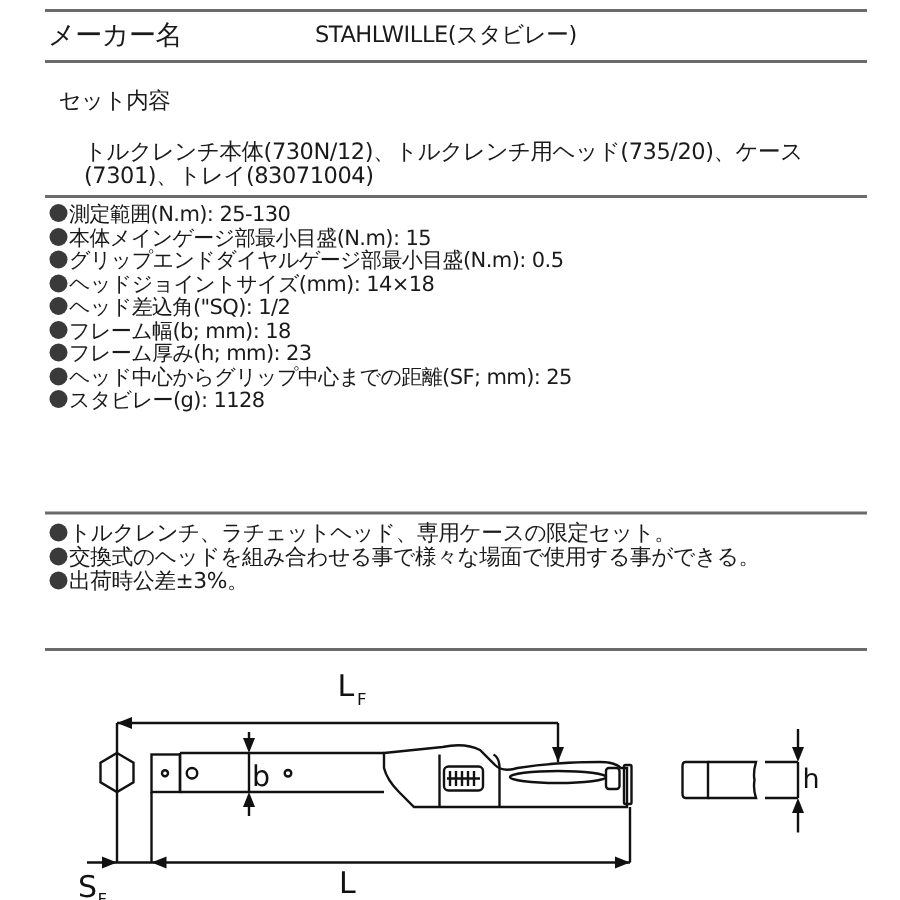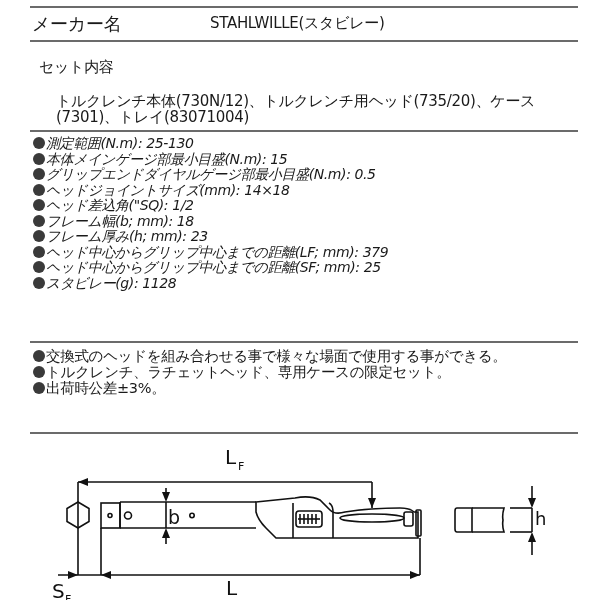--- a/index.html
+++ b/index.html
@@ -5,21 +5,21 @@
     html, body { margin: 0; padding: 0; background: #ffffff; }
     body { width: 600px; height: 600px; position: relative; overflow: hidden;
            font-family: "DejaVu Sans", sans-serif; color: #1a1a1a; }
     .rule { position: absolute; left: 30px; width: 548px; height: 2px; background: #6b6b6b; }
     .txt { position: absolute; white-space: nowrap; font-size: 14px; line-height: 15px; letter-spacing: -0.3px; }
     .maker-label { left: 32px; top: 16px; font-size: 18px; }
     .maker-value { left: 210px; top: 16px; font-size: 15px; }
     .set-label { left: 39px; top: 60px; font-size: 15px; }
     .set-contents { left: 32px; top: 93px; font-size: 15px; line-height: 16px; white-space: normal; width: 540px; margin-left: 24px; }
     .spec-list { position: absolute; left: 33px; top: 136px; margin: 0; padding: 0; list-style: none; }
-    .spec-list li { font-size: 14px; line-height: 15.5px; white-space: nowrap; letter-spacing: -0.4px; font-style: italic; }
+    .spec-list li { font-size: 14px; line-height: 15.5px; white-space: nowrap; letter-spacing: -0.4px; }
     .bullet { display: inline-block; width: 12px; height: 12px; border-radius: 50%; background: #3a3a3a; margin-right: 1px; vertical-align: -1px; }
     .notes { position: absolute; left: 33px; top: 348px; margin: 0; padding: 0; list-style: none; width: 545px; }
     .notes li { font-size: 14.5px; line-height: 16px; letter-spacing: -0.3px; }
     .diagram { position: absolute; left: 0; top: 440px; }
     .diagram text { font-family: "DejaVu Sans", sans-serif; fill: #111; }
   </style>
 </head>
 <body>
 
 <div class="rule" style="top:6px;"></div>
@@ -32,29 +32,28 @@
 <div class="rule" style="top:130px;"></div>
 
 <ul class="spec-list" id="spec-list">
     <li><span class="bullet"></span><span>測定範囲(N.m)</span><span>: </span><span>25-130</span></li>
     <li><span class="bullet"></span><span>本体メインゲージ部最小目盛(N.m)</span><span>: </span><span>15</span></li>
     <li><span class="bullet"></span><span>グリップエンドダイヤルゲージ部最小目盛(N.m)</span><span>: </span><span>0.5</span></li>
     <li><span class="bullet"></span><span>ヘッドジョイントサイズ(mm)</span><span>: </span><span>14×18</span></li>
     <li><span class="bullet"></span><span>ヘッド差込角("SQ)</span><span>: </span><span>1/2</span></li>
     <li><span class="bullet"></span><span>フレーム幅(b; mm)</span><span>: </span><span>18</span></li>
     <li><span class="bullet"></span><span>フレーム厚み(h; mm)</span><span>: </span><span>23</span></li>
-    <li><span class="bullet"></span><span>ヘッド中心からグリップ中心までの距離(LF; mm)</span><span>: </span><span>379</span></li>
     <li><span class="bullet"></span><span>ヘッド中心からグリップ中心までの距離(SF; mm)</span><span>: </span><span>25</span></li>
     <li><span class="bullet"></span><span>スタビレー(g)</span><span>: </span><span>1128</span></li>
   </ul>
 <div class="rule" style="top:341px;"></div>
 
 <ul class="notes" id="notes-list">
+    <li><span class="bullet"></span><span>トルクレンチ、ラチェットヘッド、専用ケースの限定セット。</span></li>
     <li><span class="bullet"></span><span>交換式のヘッドを組み合わせる事で様々な場面で使用する事ができる。</span></li>
-    <li><span class="bullet"></span><span>トルクレンチ、ラチェットヘッド、専用ケースの限定セット。</span></li>
     <li><span class="bullet"></span><span>出荷時公差±3%。</span></li>
   </ul>
 <div class="rule" style="top:432px;"></div>
 
 <svg class="diagram" width="600" height="160" viewBox="0 0 600 160">
   <g stroke="#111" stroke-width="1.6" fill="none">
 
     <line x1="78" y1="42" x2="372" y2="42"></line>
     <line x1="78" y1="42" x2="78" y2="135"></line>
     <line x1="372" y1="42" x2="372" y2="68"></line>

